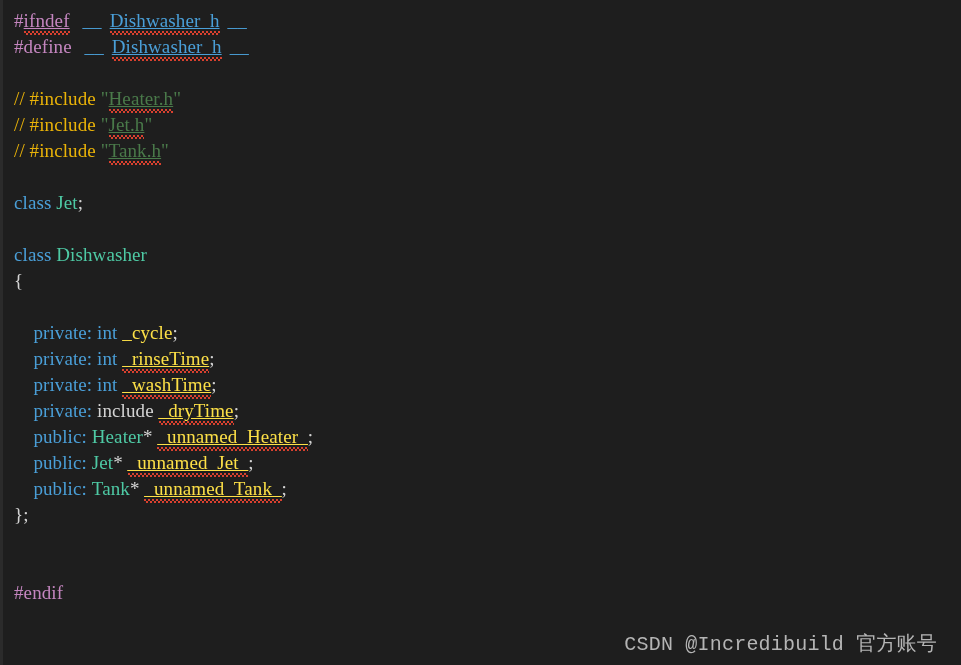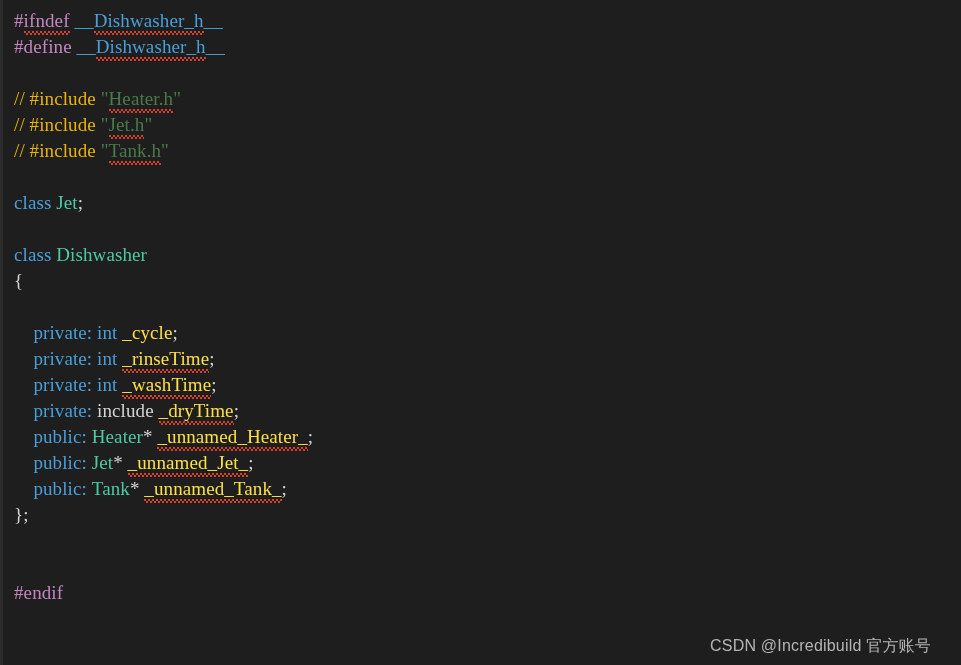--- a/index.html
+++ b/index.html
@@ -45,32 +45,33 @@
     line-height: 26px;
     font-size: 19px;
     white-space: pre;
     color: #c8c8c8;
     letter-spacing: 0.1px;
   }
   .line.blank { color: transparent; }
 
   
   .tok-pp        { color: #c586c0; }            
-  .tok-macro     { color: #4a9fd8; }            
+  .tok-macro     { color: #4a9fd8; margin-left: 8px; }            
   .tok-comment   { color: #eab308; }            
   .tok-cstring   { color: #4a7a4a; }            
   .tok-keyword   { color: #4a9fd8; }            
   .tok-type      { color: #4ec9a4; }            
   .tok-member    { color: #fde047; }            
   .tok-plain     { color: #d4d4d4; }
 
   
   .sq {
     position: relative;
     display: inline-block;
+    text-decoration: underline;
   }
   .sq::after {
     content: "";
     position: absolute;
     left: 0;
     right: 0;
     bottom: -1px;
     height: 4px;
     background-image:
       repeating-linear-gradient(
@@ -90,24 +91,24 @@
     background:
       radial-gradient(circle at 1px 1px, #d9412f 1.1px, transparent 1.3px) 0 0/4px 4px repeat-x,
       radial-gradient(circle at 3px 3px, #d9412f 1.1px, transparent 1.3px) 0 0/4px 4px repeat-x;
     -webkit-mask-image: none;
     height: 4px;
   }
 
   
   #watermark {
     position: absolute;
-    right: 30px;
+    right: 24px;
     bottom: 8px;
-    font-family: Liberation Sans, sans-serif;
-    font-size: 16px;
+    font-family: Liberation Mono, monospace;
+    font-size: 20px;
     color: #b5b5b5;
     letter-spacing: 0.2px;
     white-space: pre;
   }
 </style>
 </head>
 <body>
 
 <div id="editor">
 

